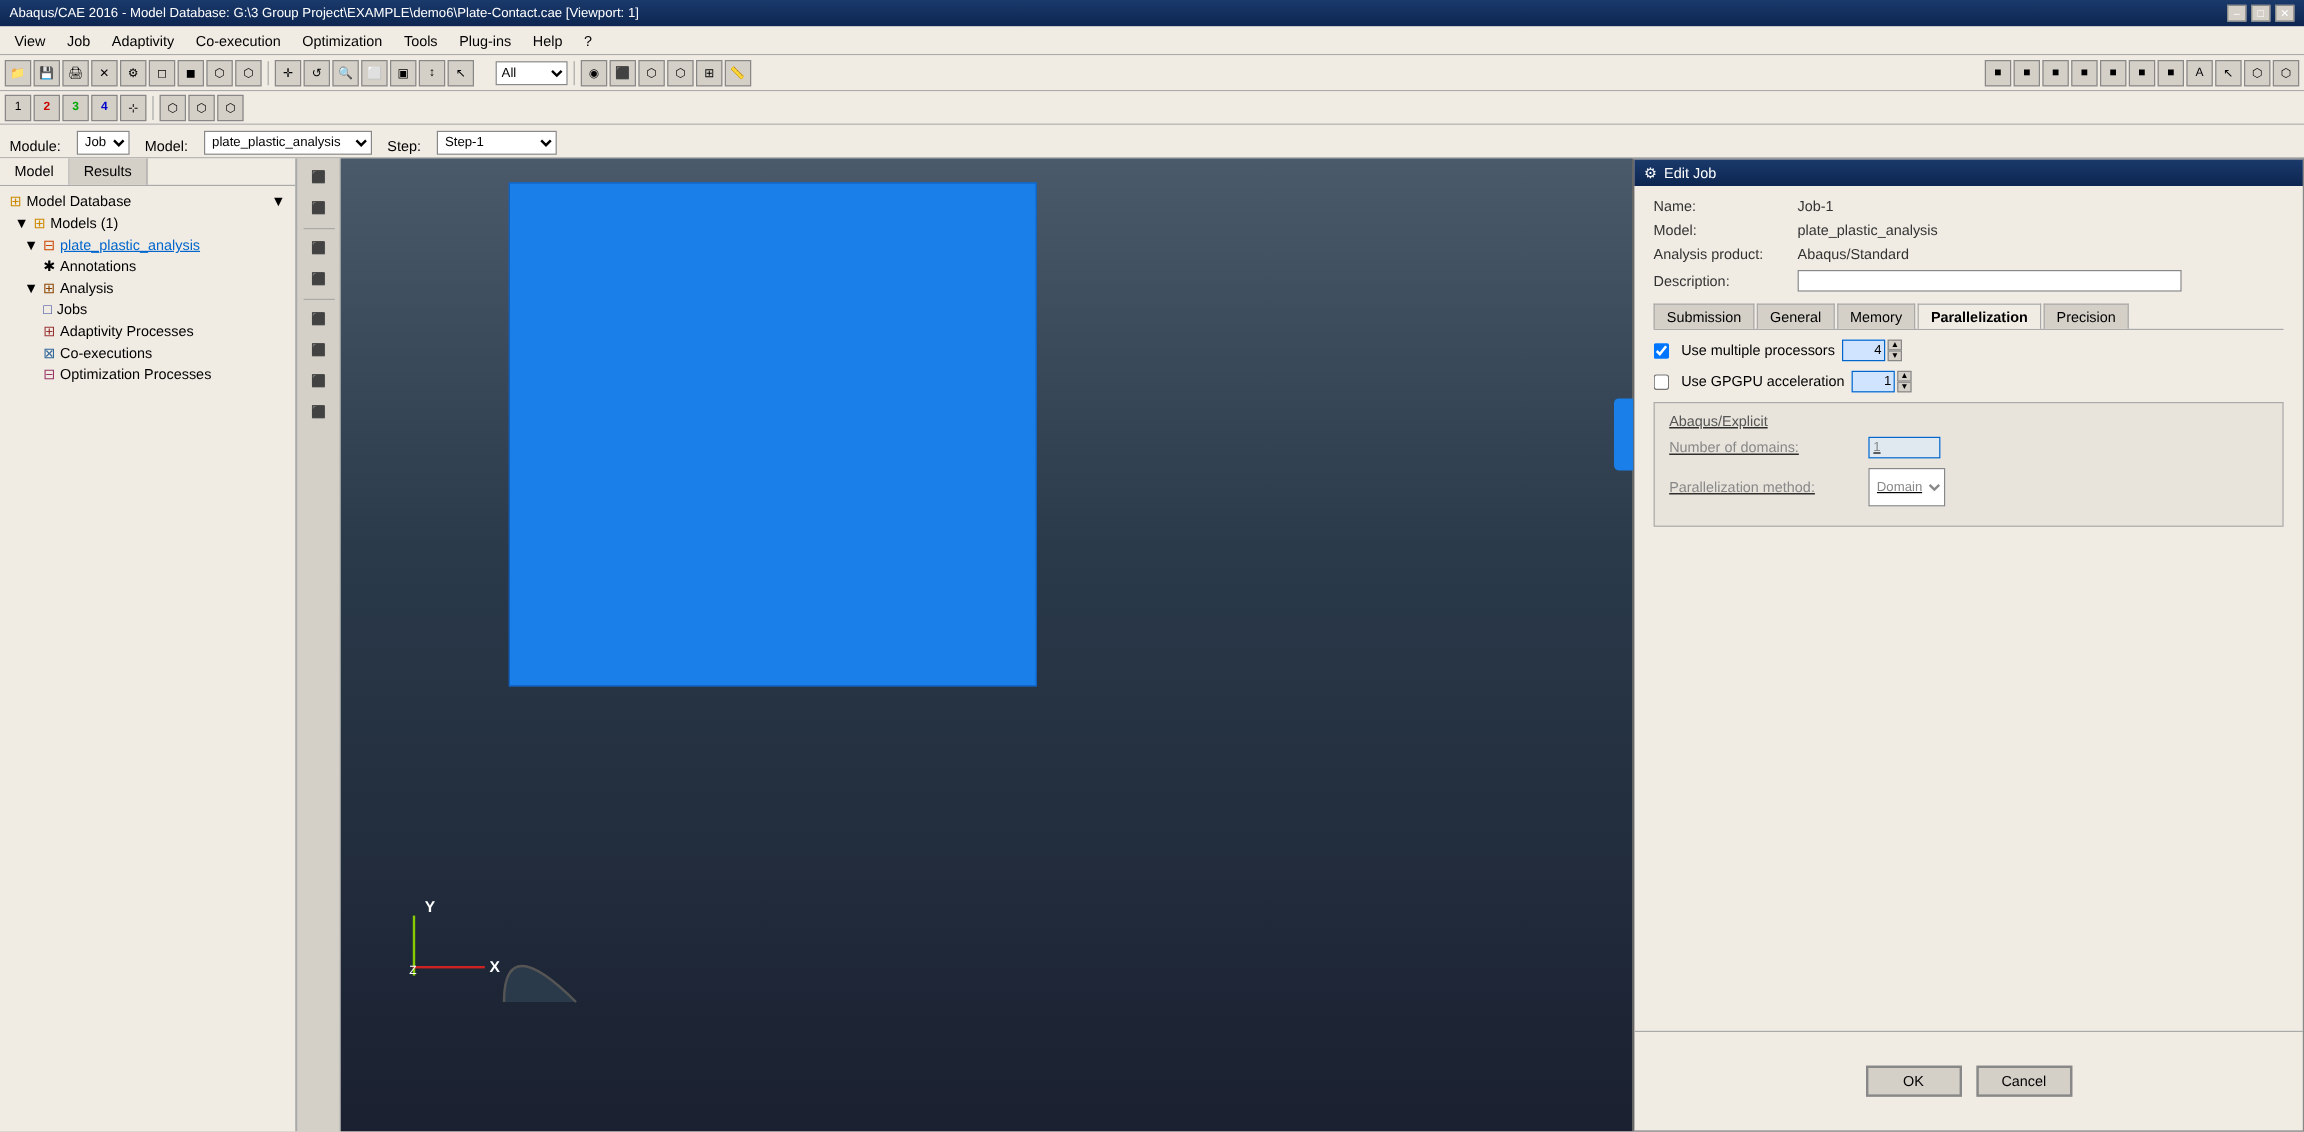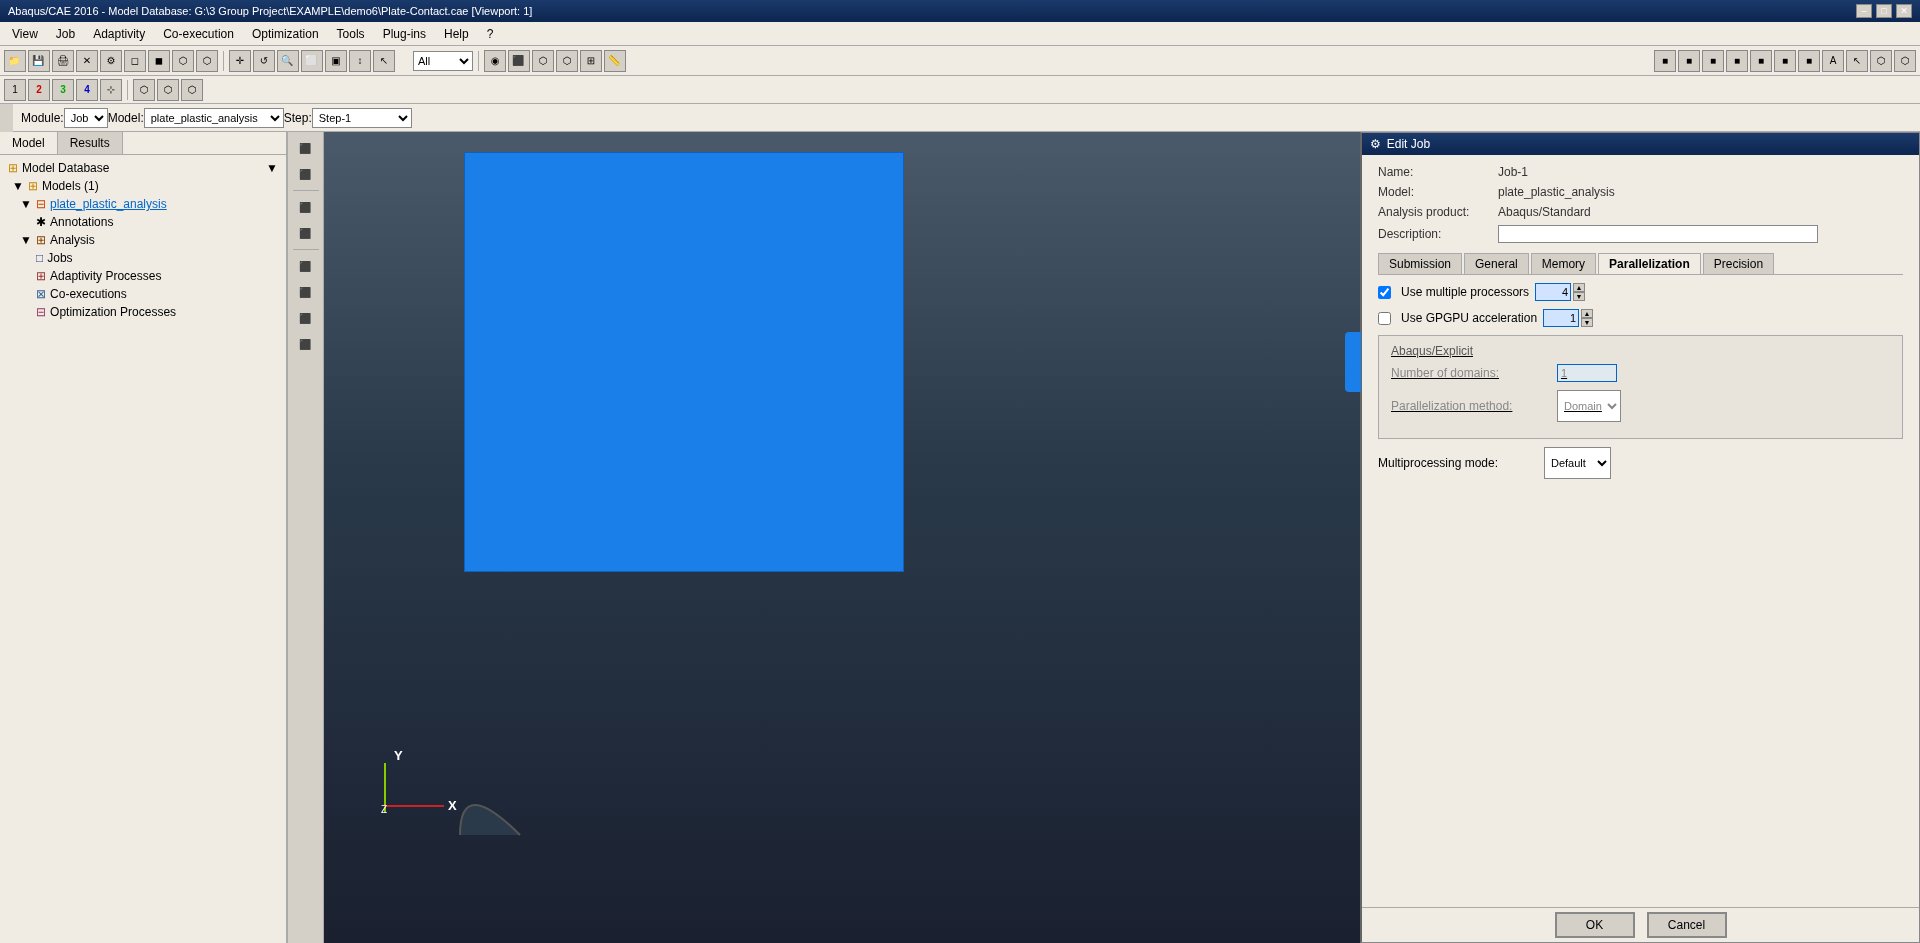--- a/index.html
+++ b/index.html
@@ -57,44 +57,43 @@
       display: flex; align-items: center; justify-content: center;
       cursor: pointer; font-size: 10px;
     }
     .tb-sep { width: 1px; height: 20px; background: #aaa; margin: 0 3px; }
 
     
     .module-bar {
       background: #f0ece4;
       height: 28px;
       display: flex;
-      align-items: center;
+      align-items: flex-end;
       padding: 2px 8px;
       border-bottom: 1px solid #aaa;
-      gap: 0;
-      margin-left: 13px;
+      gap: 13px;
     }
     .module-label { font-size: 12px; }
     .module-select {
       height: 20px;
       font-size: 11px;
       border: 1px solid #888;
       background: white;
       padding: 0 2px;
     }
 
     
     .main-layout {
       display: flex;
       height: calc(943px - 22px - 24px - 30px - 28px - 28px);
     }
 
     
     .left-panel {
-      width: 288px;
+      width: 248px;
       background: #f0ece4;
       border-right: 2px solid #aaa;
       display: flex;
       flex-direction: column;
     }
 
     .model-tabs {
       display: flex;
       border-bottom: 1px solid #aaa;
     }
@@ -270,21 +269,21 @@
       border: 1px solid #888;
       background: white;
       font-size: 11px;
       padding: 0 2px;
     }
 
     .dialog-buttons {
       display: flex;
       justify-content: center;
       gap: 12px;
-      padding: 4px;
+      padding: 28px;
       border-top: 1px solid #aaa;
     }
     .dialog-btn {
       width: 80px;
       height: 26px;
       background: #d4d0c8;
       border: 2px solid #888;
       font-size: 12px;
       cursor: pointer;
     }
@@ -586,28 +585,20 @@
 
             <div class="dialog-row">
               <span style="min-width:160px;color:#888;">Parallelization method:</span>
               <select class="dialog-select" style="color:#888;">
                 <option>Domain</option>
                 <option>Loop</option>
               </select>
             </div>
           </div>
 
-          <div class="dialog-row">
-            <span style="min-width:160px;">Multiprocessing mode:</span>
-            <select class="dialog-select">
-              <option>Default</option>
-              <option>Threads</option>
-              <option>MPI</option>
-            </select>
-          </div>
         </div>
       </div>
 
       <div class="dialog-buttons">
         <button class="dialog-btn">OK</button>
         <button class="dialog-btn">Cancel</button>
       </div>
     </div>
 
     <div class="right-edge"></div>

